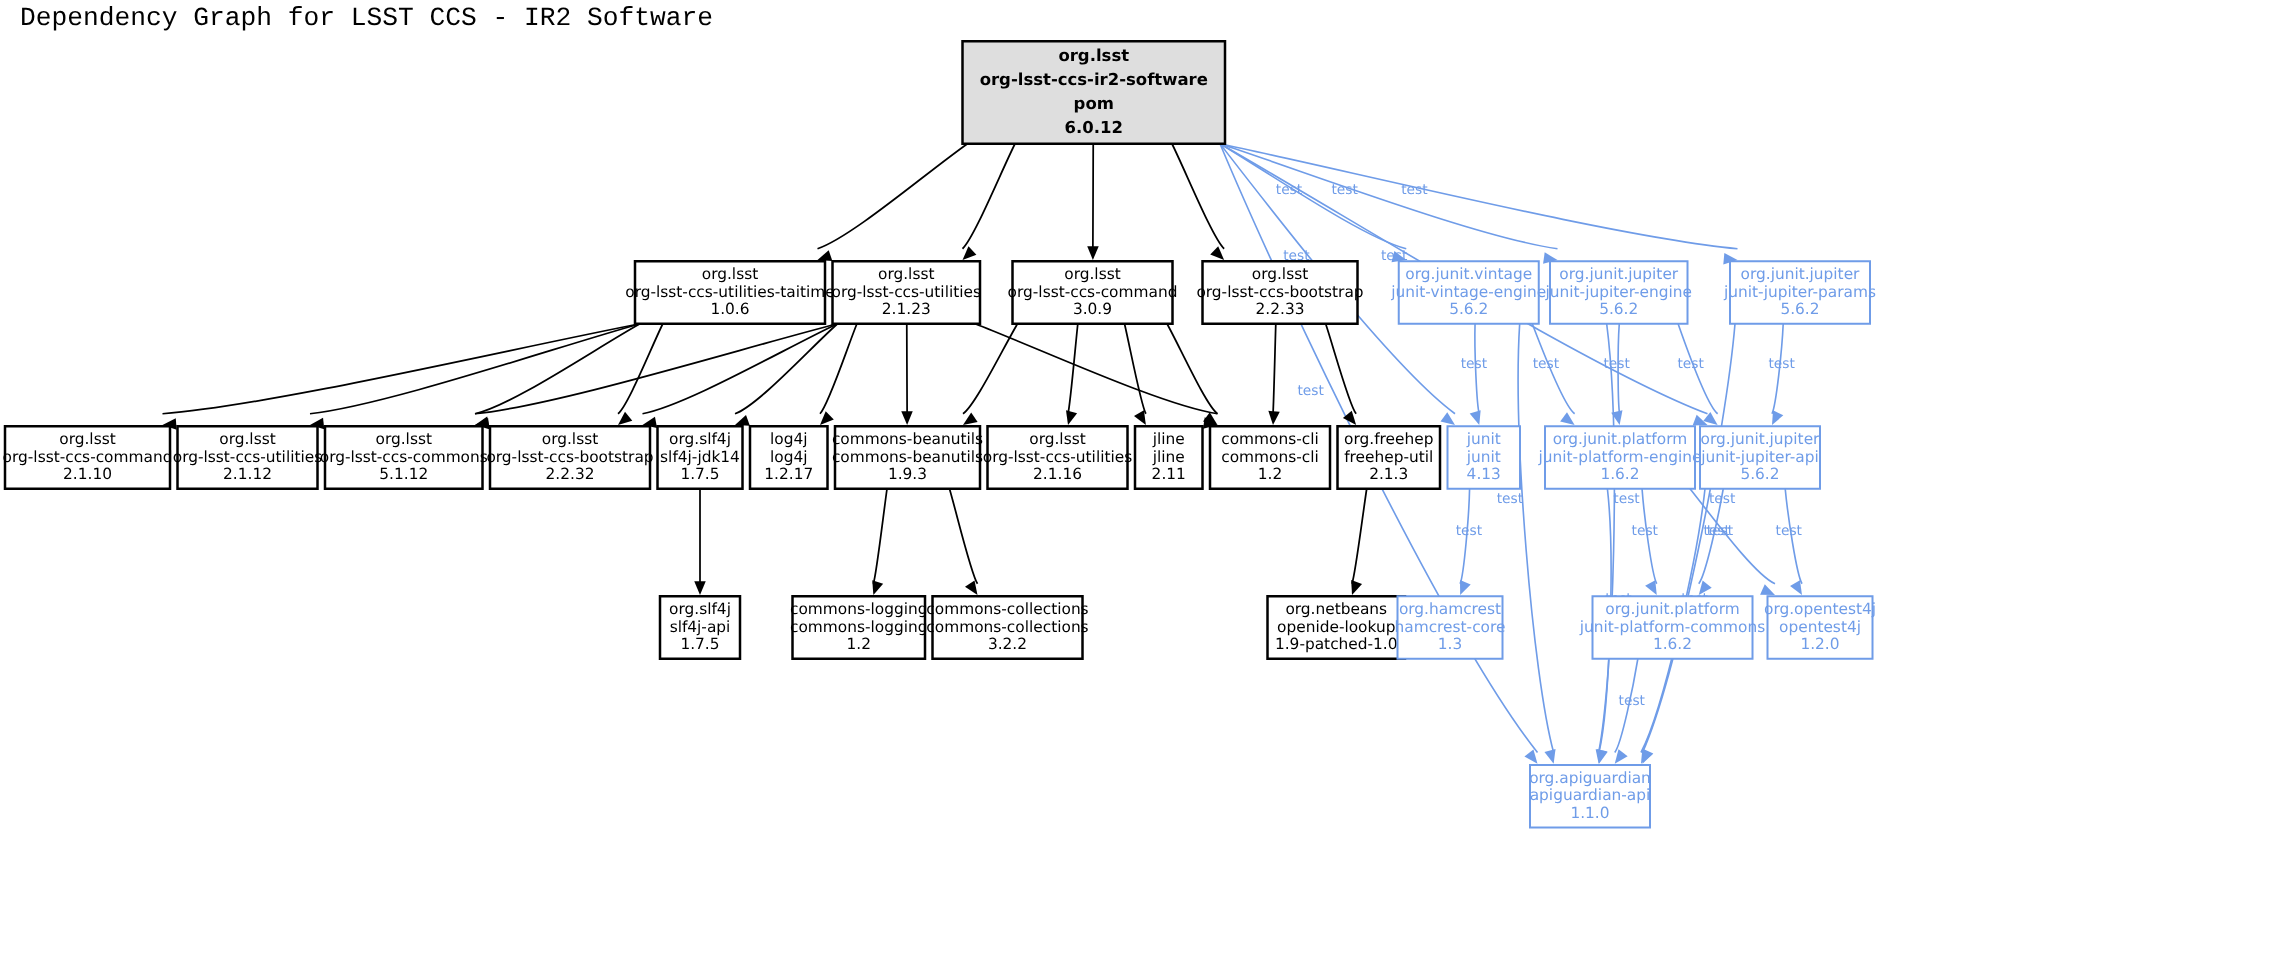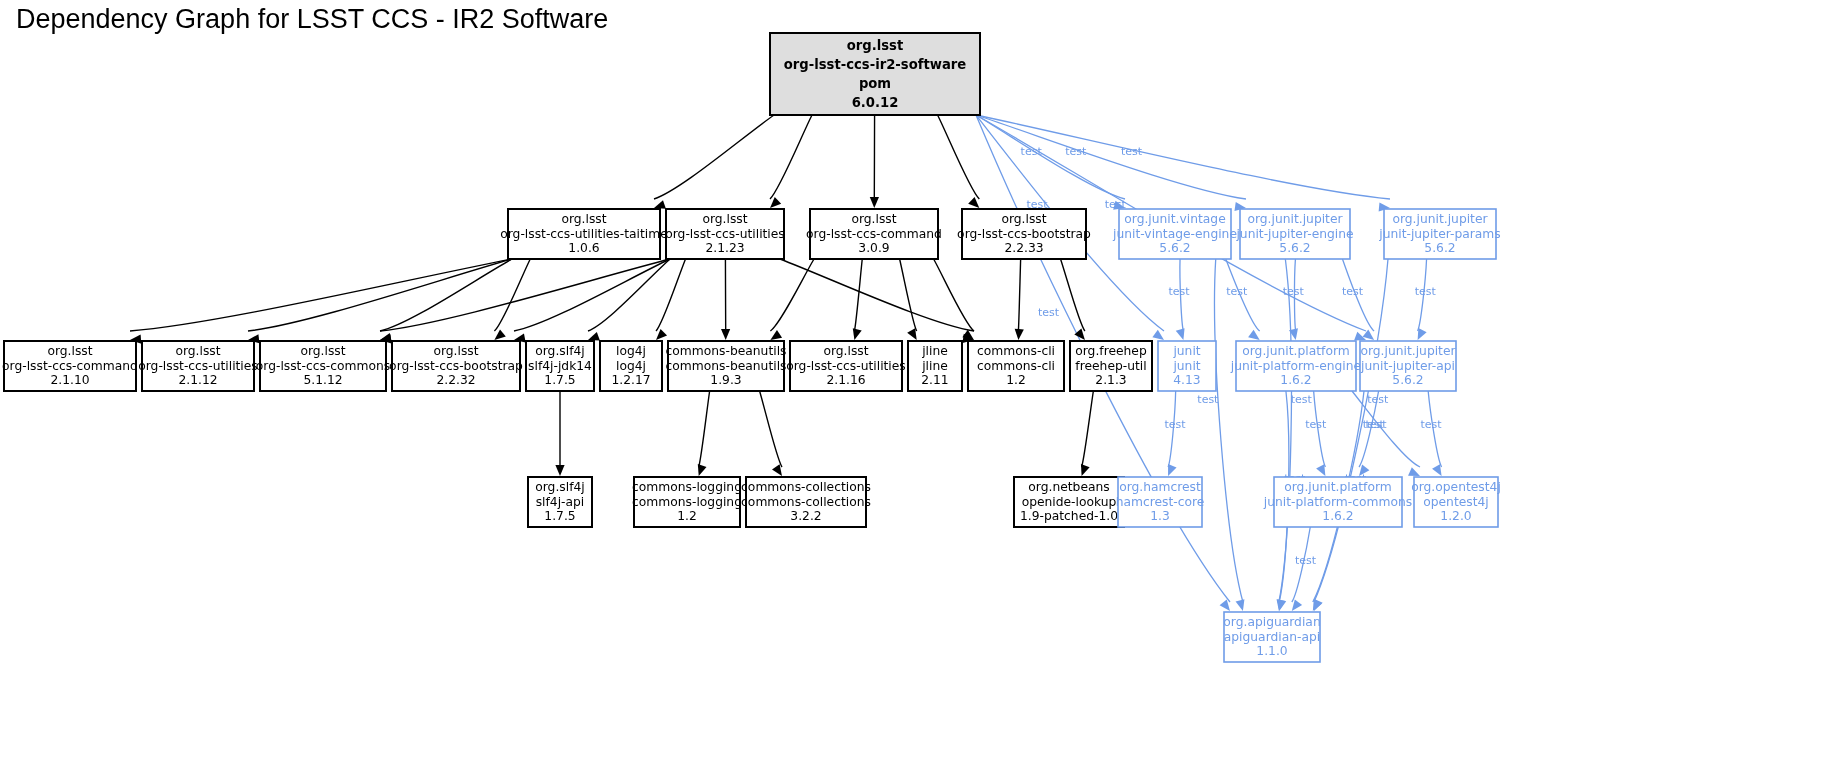--- a/index.html
+++ b/index.html
@@ -1,18 +1,18 @@
 <!DOCTYPE html>
 <html><head>
 <meta charset="utf-8">
 <style>
   html,body{margin:0;padding:0;background:#ffffff;}
   body{width:1821px;height:768px;overflow:hidden;font-family:"Liberation Sans",sans-serif;}
   #root{position:relative;width:1821px;height:768px;}
-  #title{position:absolute;left:16px;top:4px;font-family:Liberation Sans, sans-serif;font-size:27px;color:#000;white-space:nowrap;}
+  #title{position:absolute;left:16px;top:4px;font-family:Liberation Mono, monospace;font-size:21px;color:#000;white-space:nowrap;}
   svg#graph{position:absolute;left:0;top:0;width:1821px;height:768px;}
   .node rect{fill:#ffffff;stroke:#000000;stroke-width:2px;}
   .node.root rect{fill:#dedede;stroke:#000000;stroke-width:2px;}
   .node.test rect{fill:#ffffff;stroke:#6f9ce8;stroke-width:1.6px;}
   .node text{font-family:"DejaVu Sans","Liberation Sans",sans-serif;font-size:12.3px;fill:#000000;text-anchor:middle;dominant-baseline:middle;}
   .node.root text{font-weight:bold;font-size:13.2px;}
   .node.test text{fill:#6f9ce8;}
   .edge{fill:none;stroke:#000000;stroke-width:1.4px;}
   .edge.testedge{stroke:#6f9ce8;stroke-width:1.3px;}
   .ahead{fill:#000000;stroke:none;}

